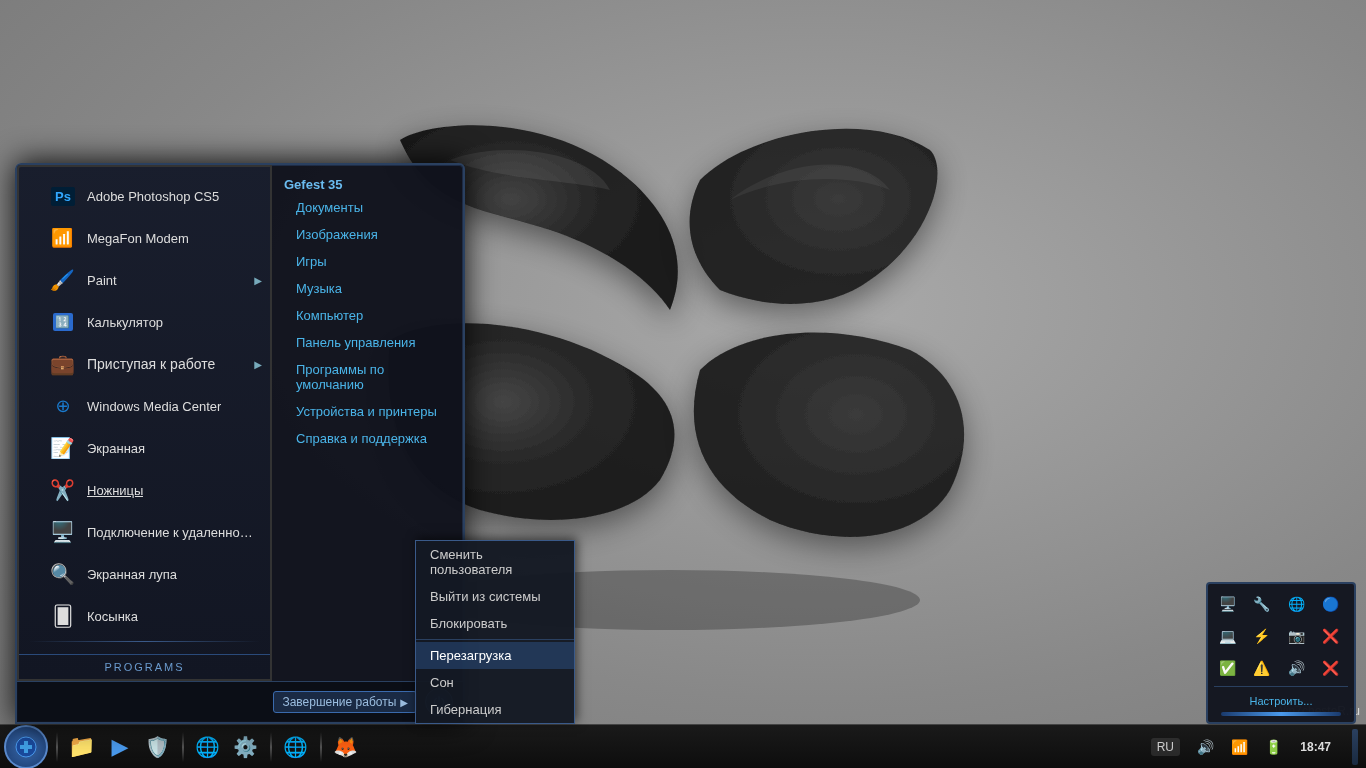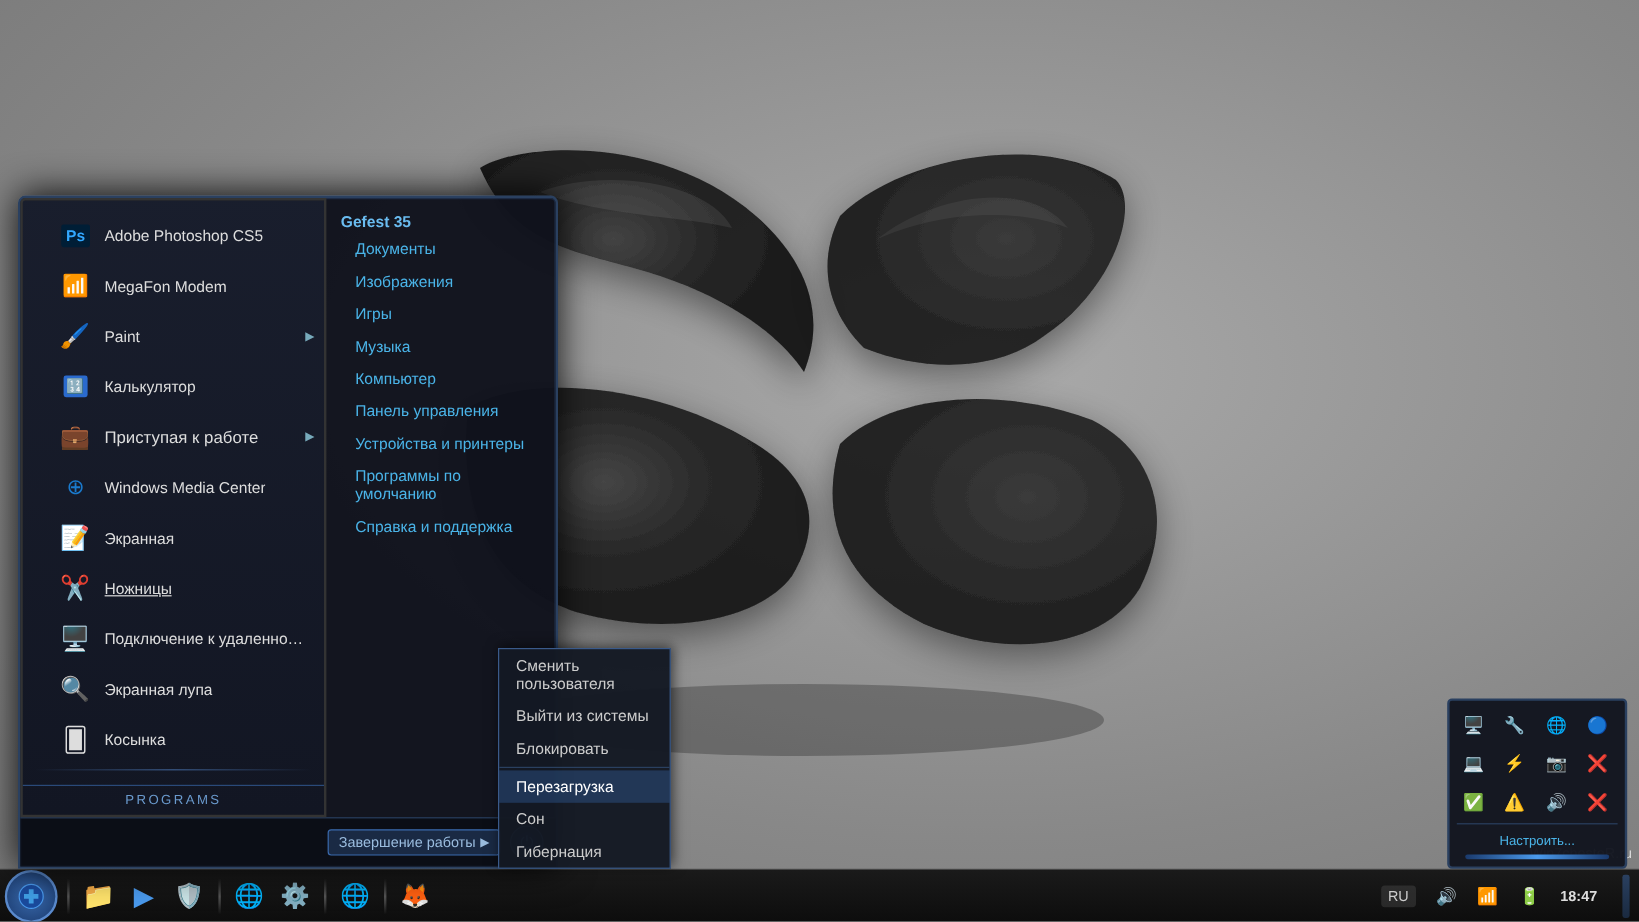--- a/index.html
+++ b/index.html
@@ -190,21 +190,21 @@
       color: #6abcf0;
       font-size: 13px;
       font-weight: bold;
     }
 
     
     .power-submenu {
       position: absolute;
       bottom: 44px;
       left: 415px;
-      width: 144px;
+      width: 160px;
       background: rgba(20,25,35,0.97);
       border: 1px solid #3a5a8a;
       box-shadow: 2px -2px 10px rgba(0,0,0,0.6);
       z-index: 300;
     }
 
     .power-item {
       padding: 6px 14px;
       color: #ccc;
       font-size: 13px;
@@ -426,22 +426,22 @@
 
     <div class="start-right">
       <div id="start-right-items">
           <div class="start-right-header" style="font-weight: bold;">Gefest 35</div>
           <div class="start-right-item">Документы</div>
           <div class="start-right-item">Изображения</div>
           <div class="start-right-item">Игры</div>
           <div class="start-right-item">Музыка</div>
           <div class="start-right-item">Компьютер</div>
           <div class="start-right-item">Панель управления</div>
+          <div class="start-right-item">Программы по умолчанию</div>
           <div class="start-right-item">Устройства и принтеры</div>
-          <div class="start-right-item">Программы по умолчанию</div>
           <div class="start-right-item">Справка и поддержка</div>
         </div>
     </div>
   </div>
 
   <div class="start-power-area">
     <div style="flex:1"></div>
     <div class="power-btn">
       <span>Завершение работы</span>
       <span style="font-size:10px;">▶</span>

